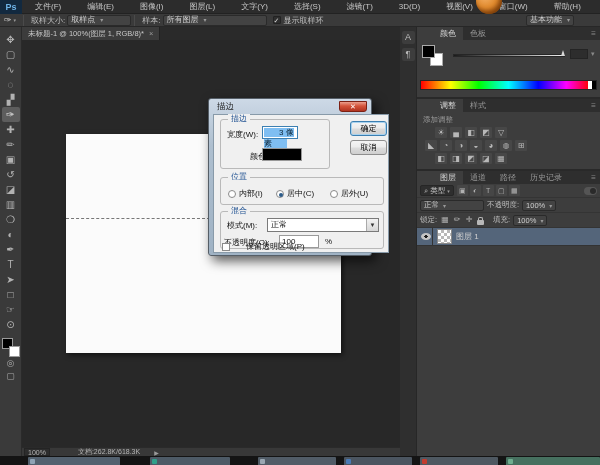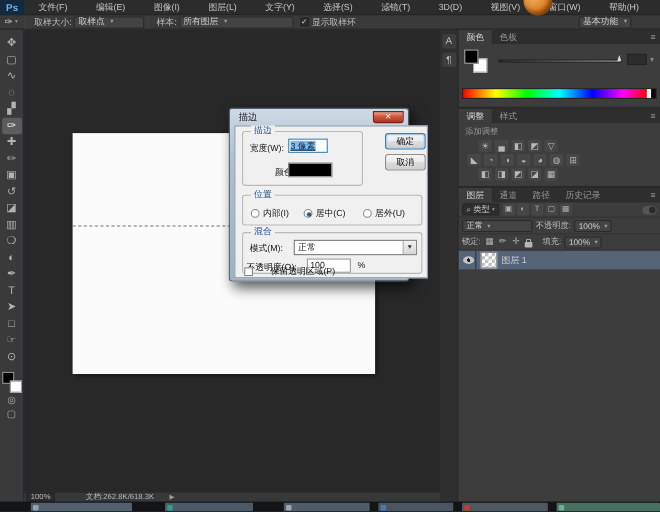--- a/index.html
+++ b/index.html
@@ -1,18 +1,18 @@
 <!DOCTYPE html>
 <html><head>
 <meta charset="utf-8">
 <style>
   * { margin:0; padding:0; box-sizing:border-box; }
   html,body { width:600px; height:465px; overflow:hidden; background:#1a1a1a;
     font-family:"Liberation Sans","DejaVu Sans",sans-serif; }
-  #app { position:relative; width:600px; height:465px; background:#0c4a6e; overflow:hidden; }
+  #app { position:relative; width:600px; height:465px; background:#0ea5e9; overflow:hidden; }
   .abs { position:absolute; }
 
   
   #menubar { left:0; top:0; width:600px; height:14px; background:#2c2c2c;
     display:flex; align-items:center; border-bottom:1px solid #222; z-index:5; }
   #ps-logo { width:22px; height:14px; background:#12293f; color:#6fb4e8; font-weight:bold;
     font-size:9px; text-align:center; line-height:14px; }
   .menu-item { color:#c6c6c6; font-size:8px; padding:0 13px; line-height:14px; white-space:nowrap; }
 
   
@@ -56,21 +56,21 @@
   #status-arrow { margin-left:14px; font-size:6px; color:#9a9a9a; }
 
   
   #panels { left:400px; top:27px; width:200px; height:429px; background:#323232; z-index:4; }
   #dockstrip { position:absolute; left:0; top:0; width:17px; height:100%; background:#2f2f2f;
     border-right:1px solid #272727; display:flex; flex-direction:column; align-items:center; padding-top:4px; gap:4px; }
   .dock-icon { width:13px; height:13px; background:#3d3d3d; border-radius:2px; color:#bdbdbd;
     font-size:9px; line-height:13px; text-align:center; }
   #panelcol { position:absolute; left:17px; top:0; width:183px; height:100%; display:flex; flex-direction:column; }
   .panel { background:#3d3d3d; border-bottom:2px solid #292929; }
-  .panel-tabs { height:13px; background:#2e2e2e; display:flex; align-items:flex-end; font-size:8px; }
+  .panel-tabs { height:13px; background:#2e2e2e; display:flex; align-items:flex-end; font-size:8px;margin-left:16px; }
   .ptab { padding:0 7px; line-height:13px; color:#969696; white-space:nowrap; }
   .panel-tabs .ptab:first-child { background:#3d3d3d; color:#d6d6d6; }
   .panel-menu { margin-left:auto; color:#8a8a8a; font-size:8px; padding-right:4px; line-height:13px; }
 
   
   #color-body { position:relative; height:57px; }
   #cp-fg { position:absolute; left:5px; top:5px; width:13px; height:13px; background:#000; border:1px solid #aaa; z-index:2; }
   #cp-bg { position:absolute; left:13px; top:13px; width:13px; height:13px; background:#fff; border:1px solid #aaa; }
   #cp-slider { position:absolute; left:36px; top:14px; width:112px; height:3px;
     background:linear-gradient(90deg,#1a1a1a,#f2f2f2); border:1px solid #262626; }
@@ -137,21 +137,21 @@
     background:linear-gradient(180deg,#eb9f8d,#d4533a 45%,#b03420); border:1px solid #7c2013;
     color:#fff; font-size:7px; line-height:10px; text-align:center; }
   #dlg-body { position:absolute; left:4px; top:15px; width:176px; height:139px; background:#f0f0f0;
     border:1px solid #889aa9; }
   .group { position:absolute; border:1px solid #b9b9b9; border-radius:3px; }
   .legend { position:absolute; top:-6px; left:7px; background:#f0f0f0; padding:0 3px;
     font-size:8px; color:#1a4d8f; line-height:10px; }
   .dlbl { position:absolute; font-size:8px; color:#111; white-space:nowrap;text-align:center; }
   #width-input { position:absolute; left:48px; top:11px; width:36px; height:13px; background:#fff;
     border:1px solid #3c7fb1; font-size:8px; line-height:11px; padding-left:1px; }
-  #width-input .sel { background:#7fbef2; color:#0b2233; padding:0 0;text-decoration:underline; }
+  #width-input .sel { background:#7fbef2; color:#0b2233; padding:0 15px; }
   #color-swatch { position:absolute; left:48px; top:33px; width:40px; height:13px; background:#000; border:1px solid #999; }
   .win-btn { position:absolute; left:136px; width:37px; height:15px; border-radius:3px; font-size:8px;
     text-align:center; line-height:14px; color:#000; border:1px solid #8e8e8e;
     background:linear-gradient(180deg,#f4f4f4,#ebebeb 48%,#dcdcdc 52%,#cfcfcf); }
   #ok-btn { top:6px; border-color:#3c7fb1; box-shadow:0 0 0 1px #a8d2ef inset; }
   #cancel-btn { top:25px; }
   .radio { position:absolute; display:flex; align-items:center; gap:3px; font-size:8px; color:#111; white-space:nowrap; }
   .radio .circ { width:8px; height:8px; border-radius:50%; background:#fff; border:1px solid #8a8a8a; position:relative; }
   .radio.on .circ::after { content:''; position:absolute; left:2px; top:2px; width:4px; height:4px; border-radius:50%; background:#2c5c8a; }
   #mode-combo { position:absolute; left:46px; top:6px; width:112px; height:14px; background:#fff;
@@ -239,20 +239,26 @@
       </div>
     <div id="tb-swatches">
       <div id="tb-fg"></div>
       <div id="tb-bg"></div>
     </div>
     <span class="tool-extra">◎</span>
     <span class="tool-extra">▢</span>
   </div>
 
   <div id="docarea" class="abs">
+    <div id="tabbar">
+      <div id="doc-tab">
+        <span>未标题-1 @ 100%(图层 1, RGB/8)*</span>
+        <span style="color:#9a9a9a">×</span>
+      </div>
+    </div>
     <div id="canvas">
       <div id="document">
         <div id="marquee-line"></div>
       </div>
     </div>
     <div id="statusbar">
       <div id="zoom-box">100%</div>
       <span id="doc-info">文档:262.8K/618.3K</span>
       <span id="status-arrow">▶</span>
     </div>

